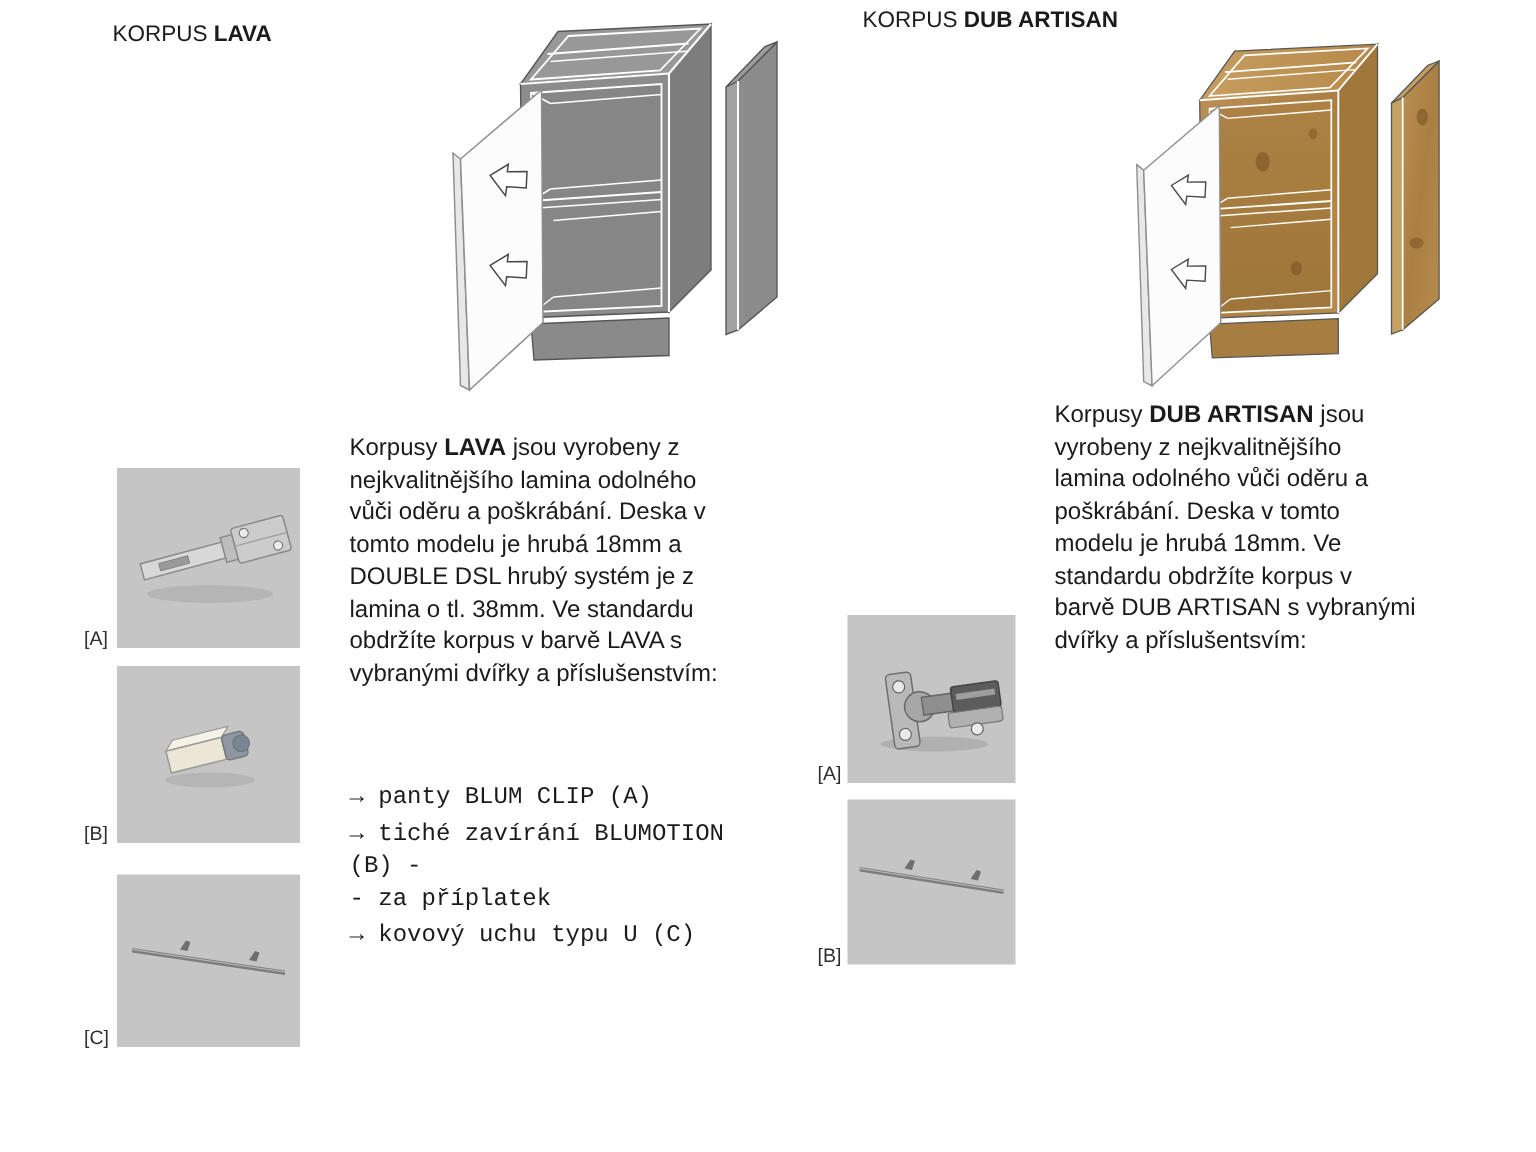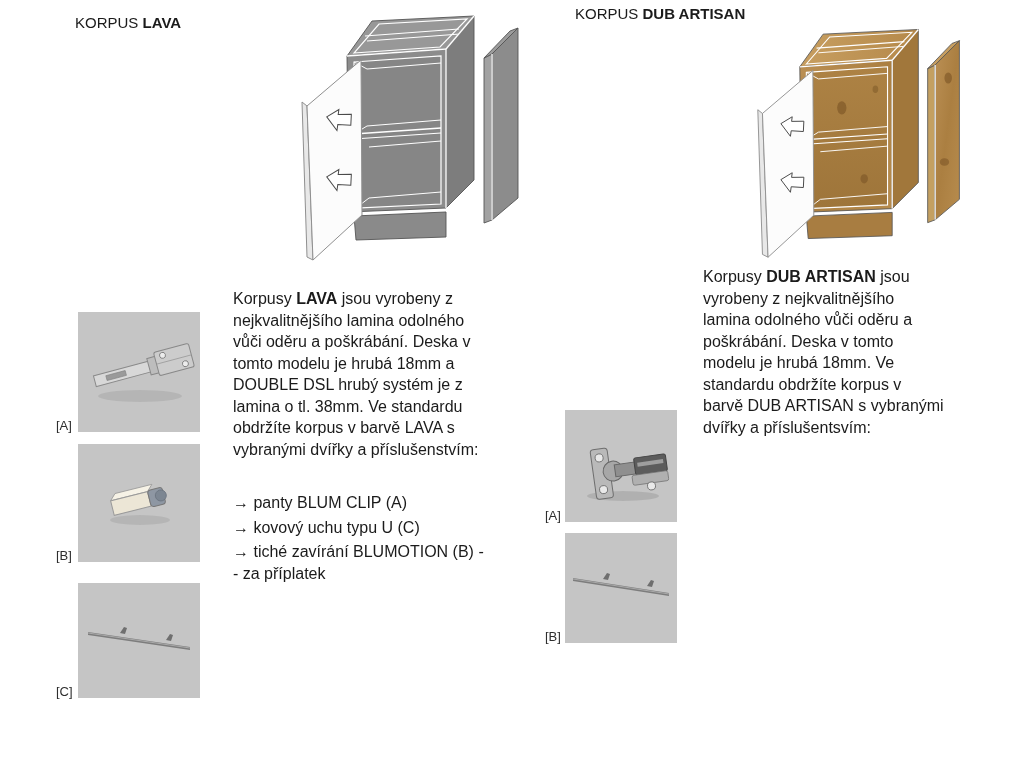--- a/index.html
+++ b/index.html
@@ -112,25 +112,25 @@
 
   <div class="para" style="left:233px;top:288px;width:284px;"><span>Korpusy </span><b>LAVA</b><span> jsou vyrobeny z
 nejkvalitnějšího lamina odolného
 vůči oděru a poškrábání. Deska v
 tomto modelu je hrubá 18mm a
 DOUBLE DSL hrubý systém je z
 lamina o tl. 38mm. Ve standardu
 obdržíte korpus v barvě LAVA s
 vybranými dvířky a příslušenstvím:</span></div>
 
-  <div class="bullets" style="left:233px;top:492px;width:284px;">
+  <div class="bullets" style="left:233px;top:521px;width:284px;font-family:Liberation Mono, monospace;">
     <p class="bullet-item">→ panty BLUM CLIP (A)</p>
-    <p class="bullet-item">→ kovový uchu typu U (C)</p>
     <p class="bullet-item">→ tiché zavírání BLUMOTION (B) -
    - za příplatek</p>
+    <p class="bullet-item">→ kovový uchu typu U (C)</p>
   </div>
 
   <div class="title" style="left:575px;top:5px;"><span>KORPUS </span><b>DUB ARTISAN</b></div>
 
   <svg class="cab" style="left:742px;top:22px;" width="222" height="238" viewBox="0 0 232 255">
     <defs>
       <linearGradient id="woodMain" x1="0" y1="0" x2="1" y2="1">
         <stop offset="0" stop-color="#bb9055"></stop>
         <stop offset="0.5" stop-color="#ab7f41"></stop>
         <stop offset="1" stop-color="#b78c4e"></stop>

